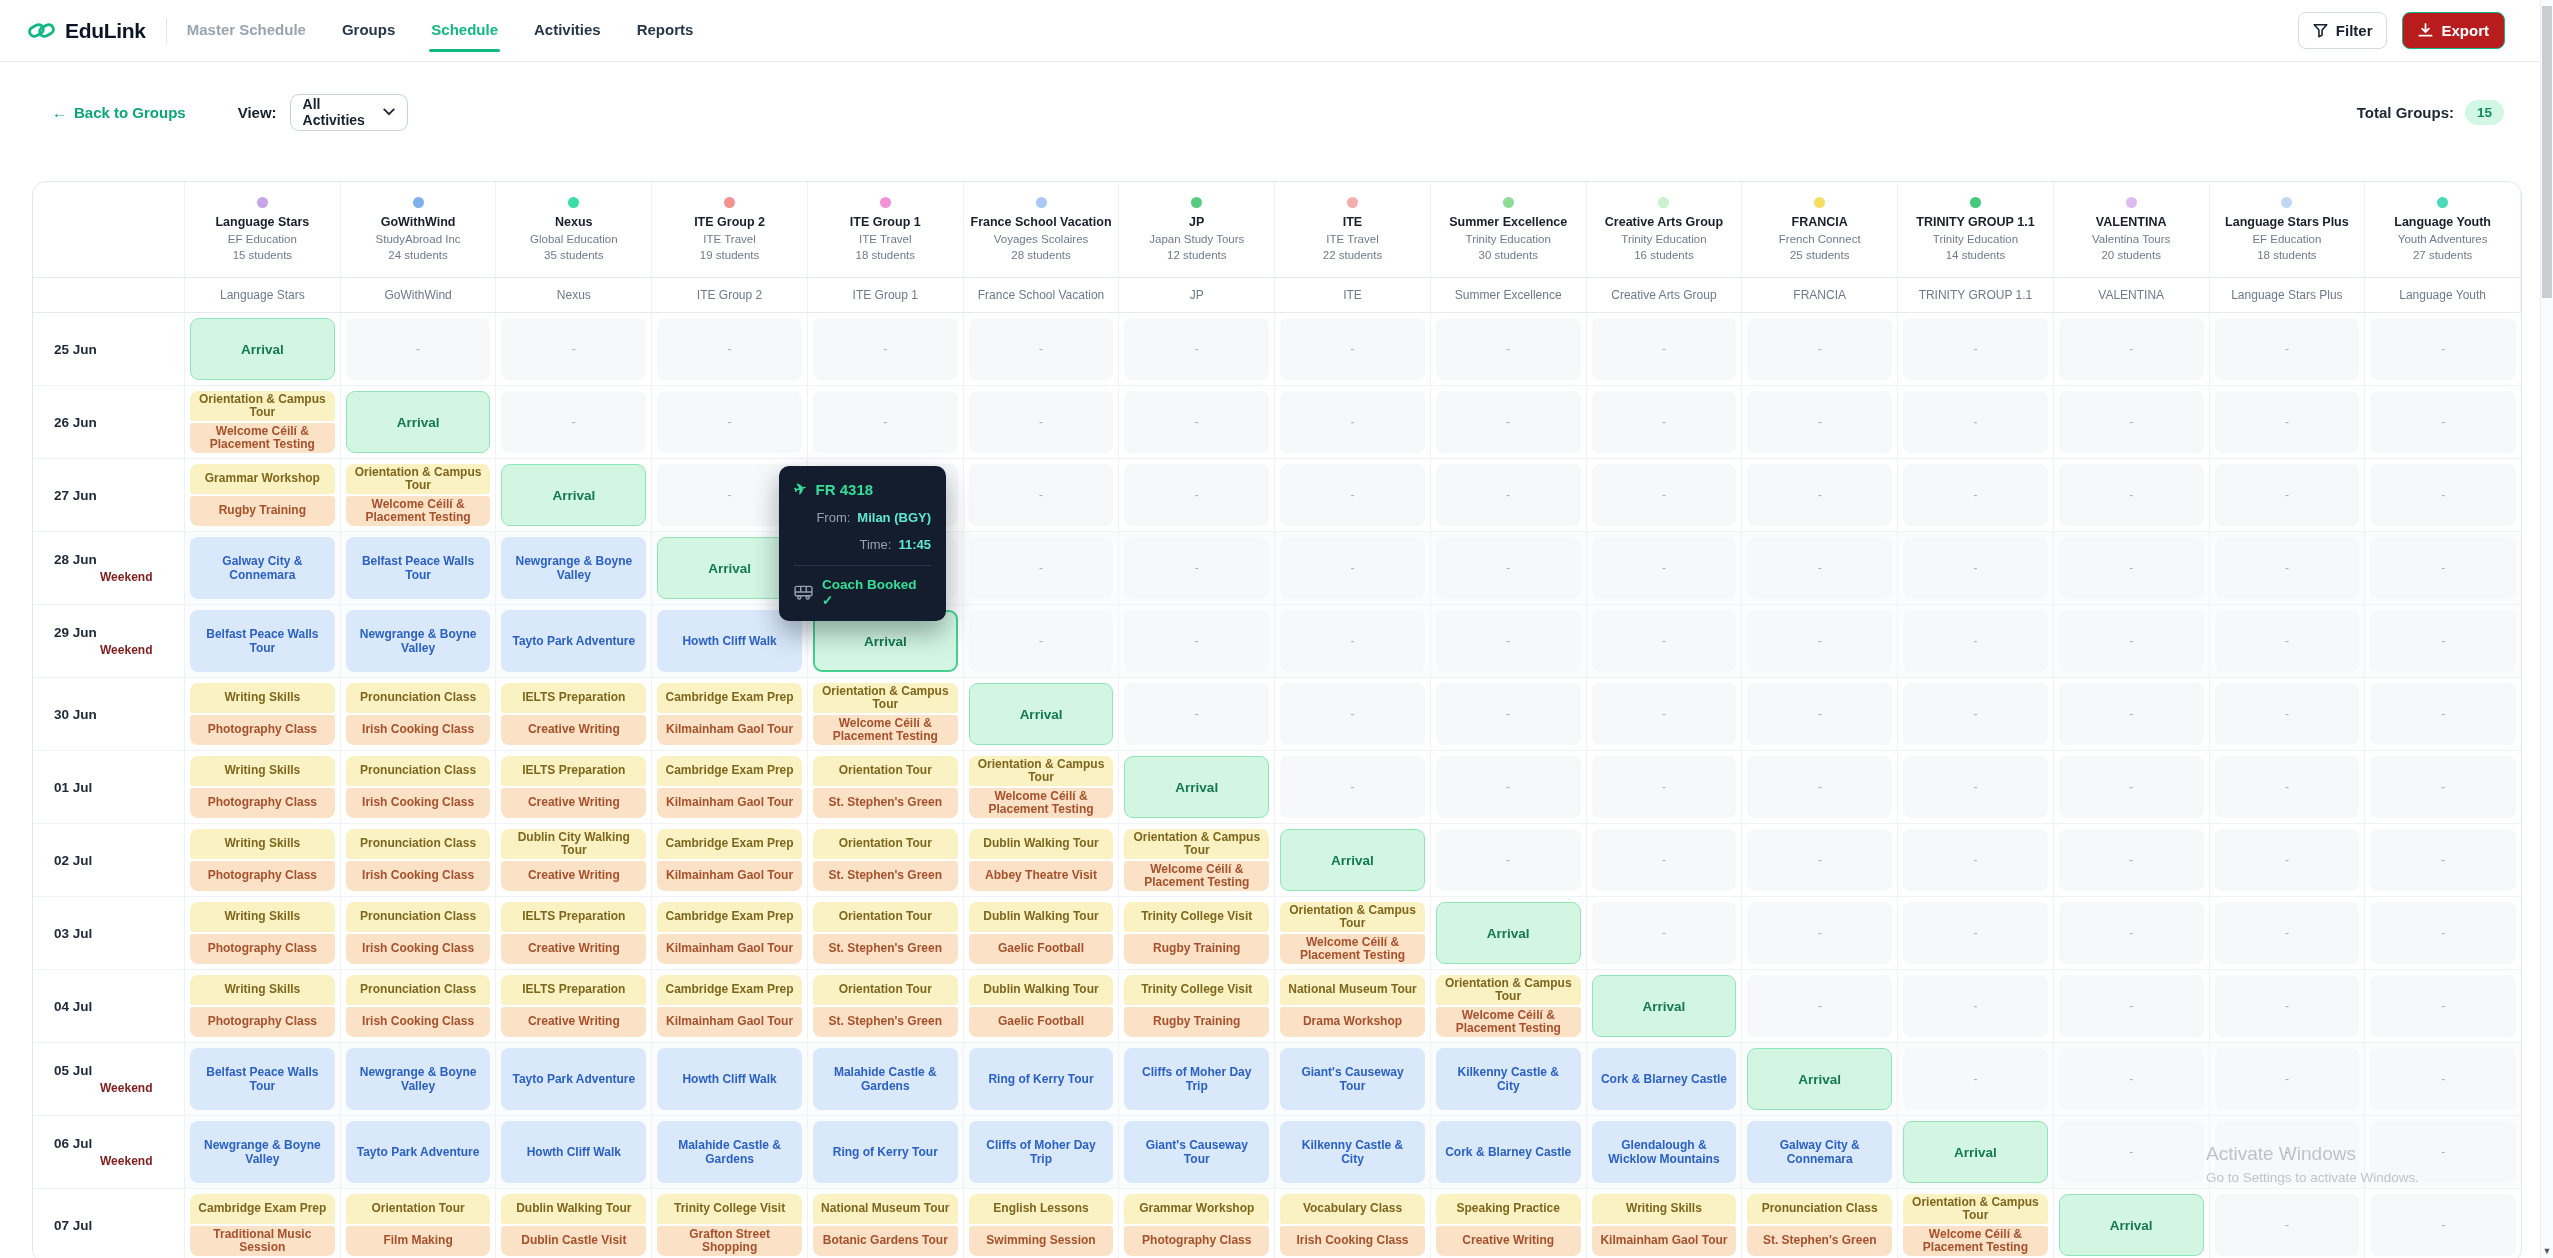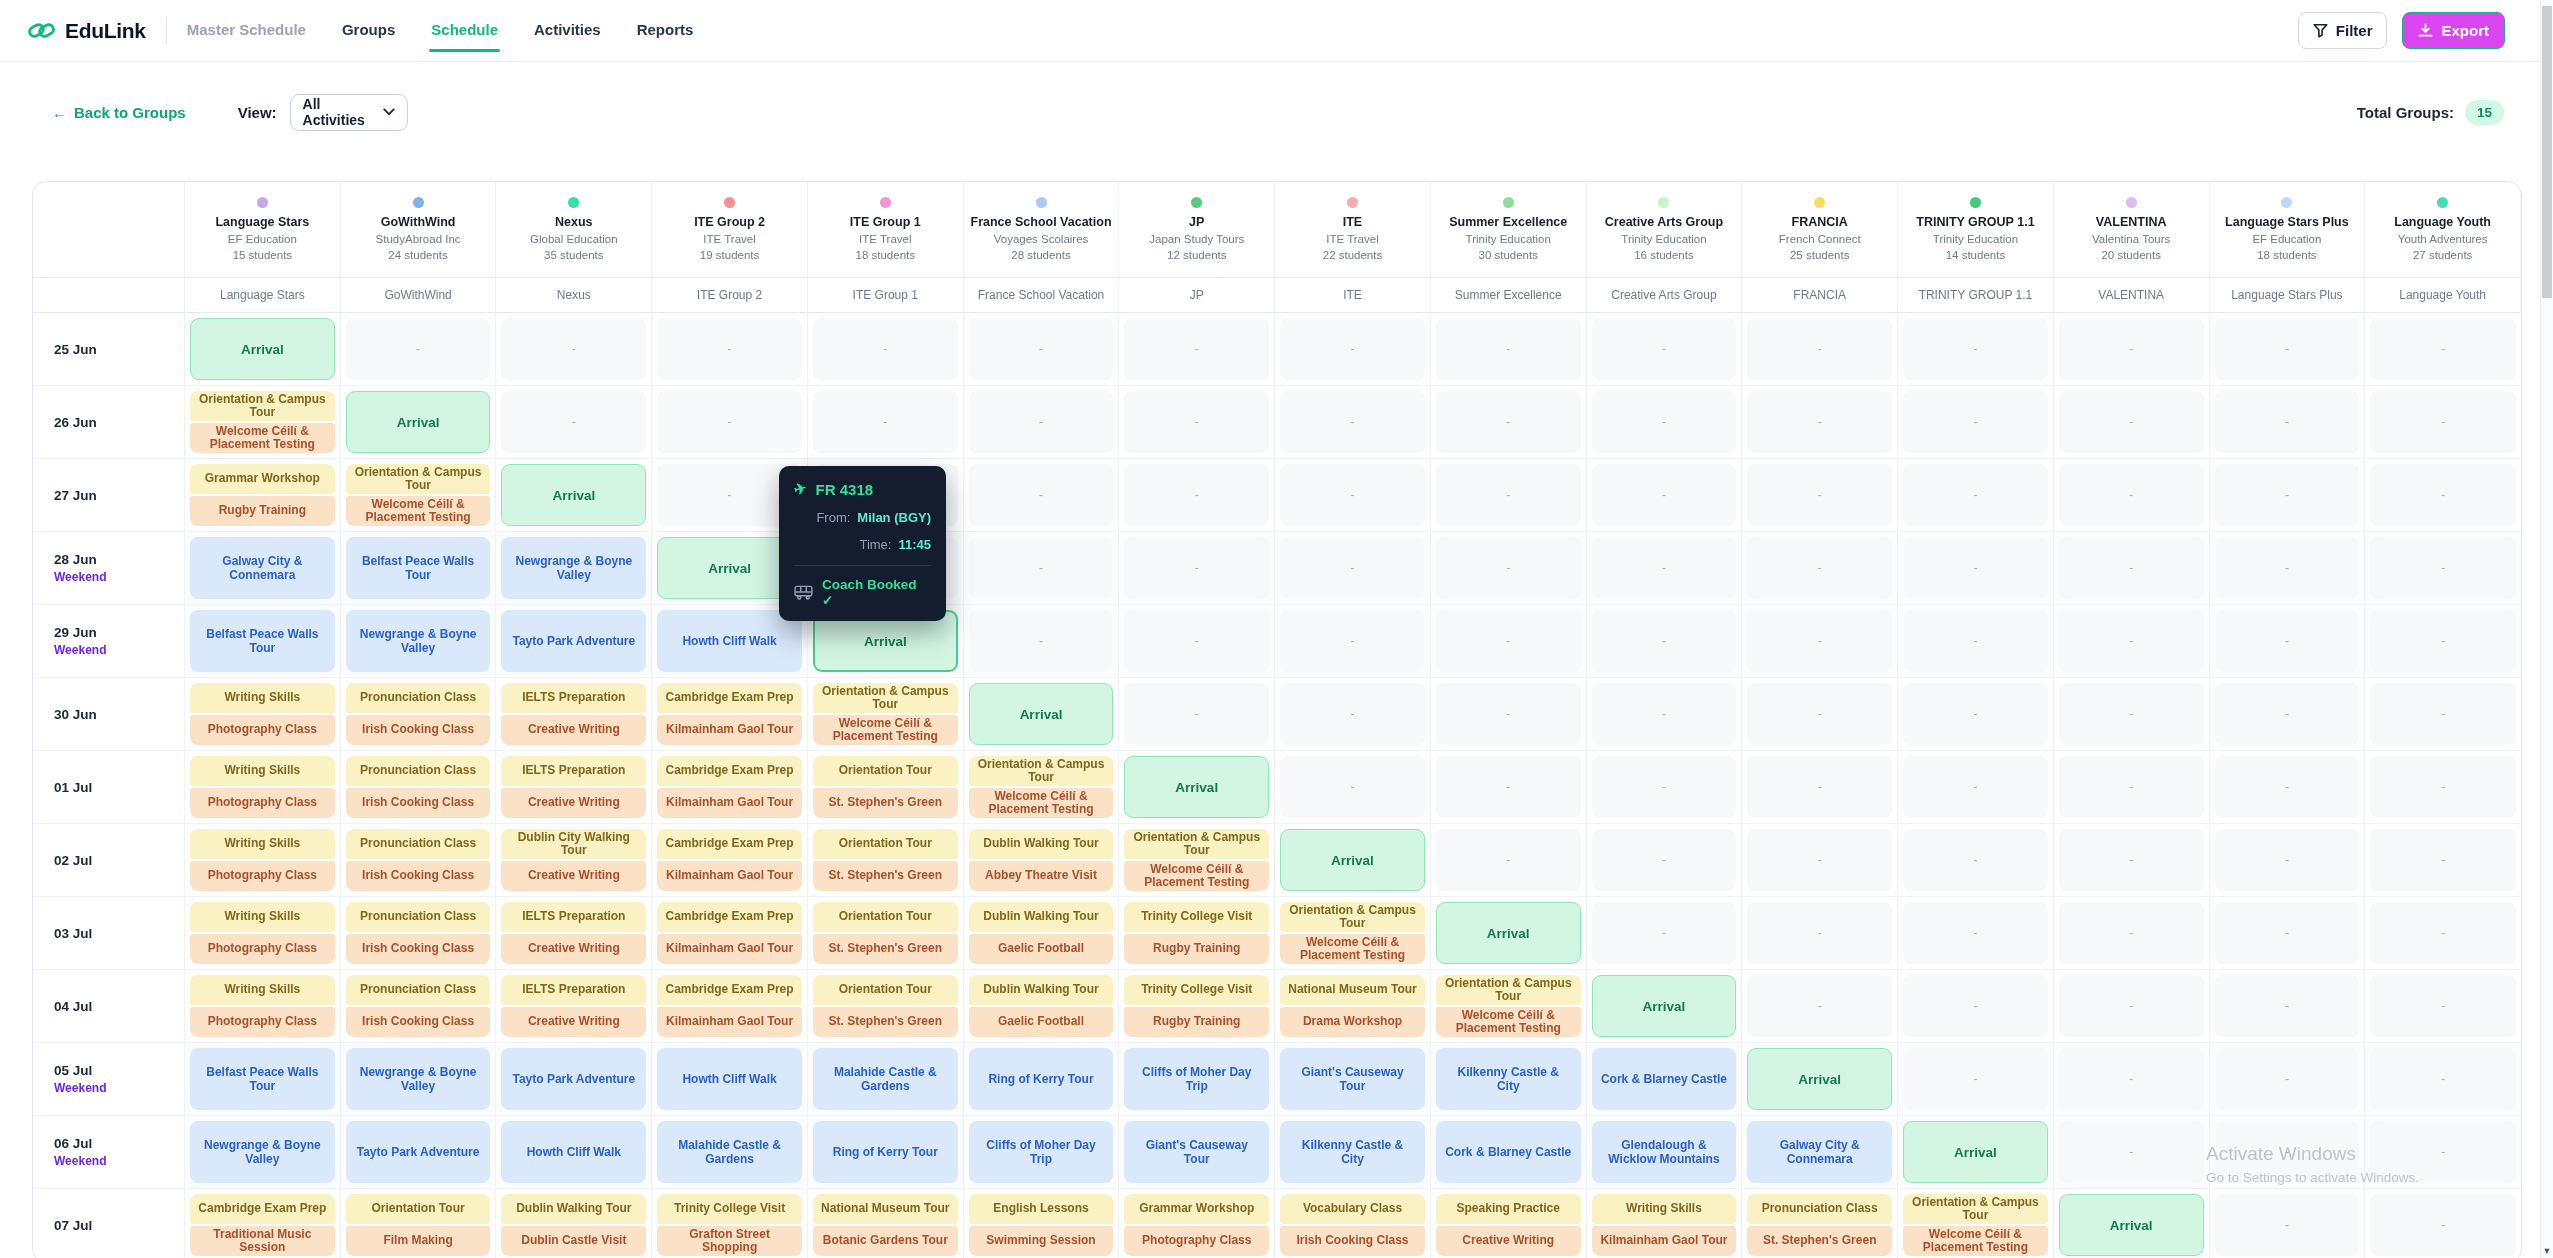--- a/index.html
+++ b/index.html
@@ -13,21 +13,21 @@
   .brand-name { font-size:21px; font-weight:800; color:#0b1526; letter-spacing:-0.3px; }
   .nav-sep { width:1px; height:26px; background:#e3e7ec; margin:0 20px; }
   .nav { display:flex; align-items:flex-end; gap:36px; height:100%; }
   .nav-item { font-size:15px; font-weight:700; color:#27364a; height:62px; line-height:62px; position:relative; cursor:pointer; white-space:nowrap; }
   .nav-item.muted { color:#9aa4b1; font-weight:600; }
   .nav-item.active { color:#10b981; }
   .nav-item.active::after { content:""; position:absolute; left:-2px; right:-2px; bottom:9px; height:3px; background:#10b981; border-radius:2px; }
   .top-actions { margin-left:auto; display:flex; gap:15px; align-items:center; }
   .btn { display:flex; align-items:center; gap:8px; height:37px; border-radius:8px; font-size:15px; font-weight:700; cursor:pointer; }
   .btn-filter { padding:0 14px; background:#fff; border:1px solid #d5dae1; color:#18212f;justify-content:center; }
-  .btn-export { padding:0 15px; background:#d946ef; border:1px solid #10b981; color:#fff; }
+  .btn-export { padding:0 15px; background:#b91c1c; border:1px solid #10b981; color:#fff; }
 
   
   .toolbar { position:absolute; left:0; top:63px; width:2540px; height:118px; display:flex; align-items:center;
              padding:0 36px 20px 52px; }
   .back-link { display:flex; align-items:center; gap:7px; color:#0ca678; font-size:15px; font-weight:700; cursor:pointer; }
   .view-label { margin-left:52px; font-size:15px; font-weight:600; color:#16202e; }
   .view-select { margin-left:13px; width:118px; height:37px; border:1px solid #c9d2dc; border-radius:9px; background:#fff;
                  display:flex; align-items:center; justify-content:space-between; padding:0 12px; font-size:14px; font-weight:600; color:#16202e; cursor:pointer; }
   .toolbar-right { margin-left:auto; display:flex; align-items:center; gap:11px; }
   .total-label { font-size:15px; font-weight:700; color:#1c2836; }
@@ -42,21 +42,21 @@
   .hdr { display:flex; flex-direction:column; align-items:center; justify-content:center; gap:2px;
          border-right:1px solid #eef1f6; border-bottom:1px solid #e6eaf0; padding:2px 4px; cursor:pointer; }
   .dot { width:11px; height:11px; border-radius:50%; margin-bottom:5px; }
   .gname { font-size:12.5px; font-weight:700; color:#18202c; text-align:center; line-height:1.2; }
   .gsub { font-size:11.5px; color:#6f7b8b; text-align:center; line-height:1.25; }
   .sticky { display:flex; align-items:center; justify-content:center; font-size:12px; color:#6e7a89;
             border-right:1px solid #eef1f6; border-bottom:1px solid #e6eaf0; background:#fff; }
   .datecell { display:flex; flex-direction:column; justify-content:center; gap:3px; padding-left:21px;
               border-right:1px solid #eef1f6; border-bottom:1px solid #eff2f6; background:#fff; }
   .dlabel { font-size:13.5px; font-weight:700; color:#202b3a; }
-  .dweekend { font-size:12px; font-weight:600; color:#6d28d9; }
+  .dweekend { font-size:12px; font-weight:600; color:#7f1d1d;margin-left:46px; }
   .datacell { padding:5px; }
   .wk { background:#fafcfd; }
 
   .cell-dash { height:100%; border-radius:8px; background:#f6f8fa; display:flex; align-items:center; justify-content:center;
                color:#a2afbe; font-size:12px; }
   .cell-arrival { height:100%; border-radius:9px; background:#d3f6e3; border:1.5px solid #8fe5ba;
                   display:flex; align-items:center; justify-content:center; color:#14794f; font-weight:700; font-size:13.5px; cursor:pointer; }
   .cell-arrival.hovered { border:2px solid #43cf8e; }
   .cell-tour { height:100%; border-radius:8px; background:#d9e8fb; display:flex; align-items:center; justify-content:center;
                text-align:center; color:#2b61c2; font-weight:600; font-size:12px; line-height:1.2; padding:2px 9px; cursor:pointer; }

